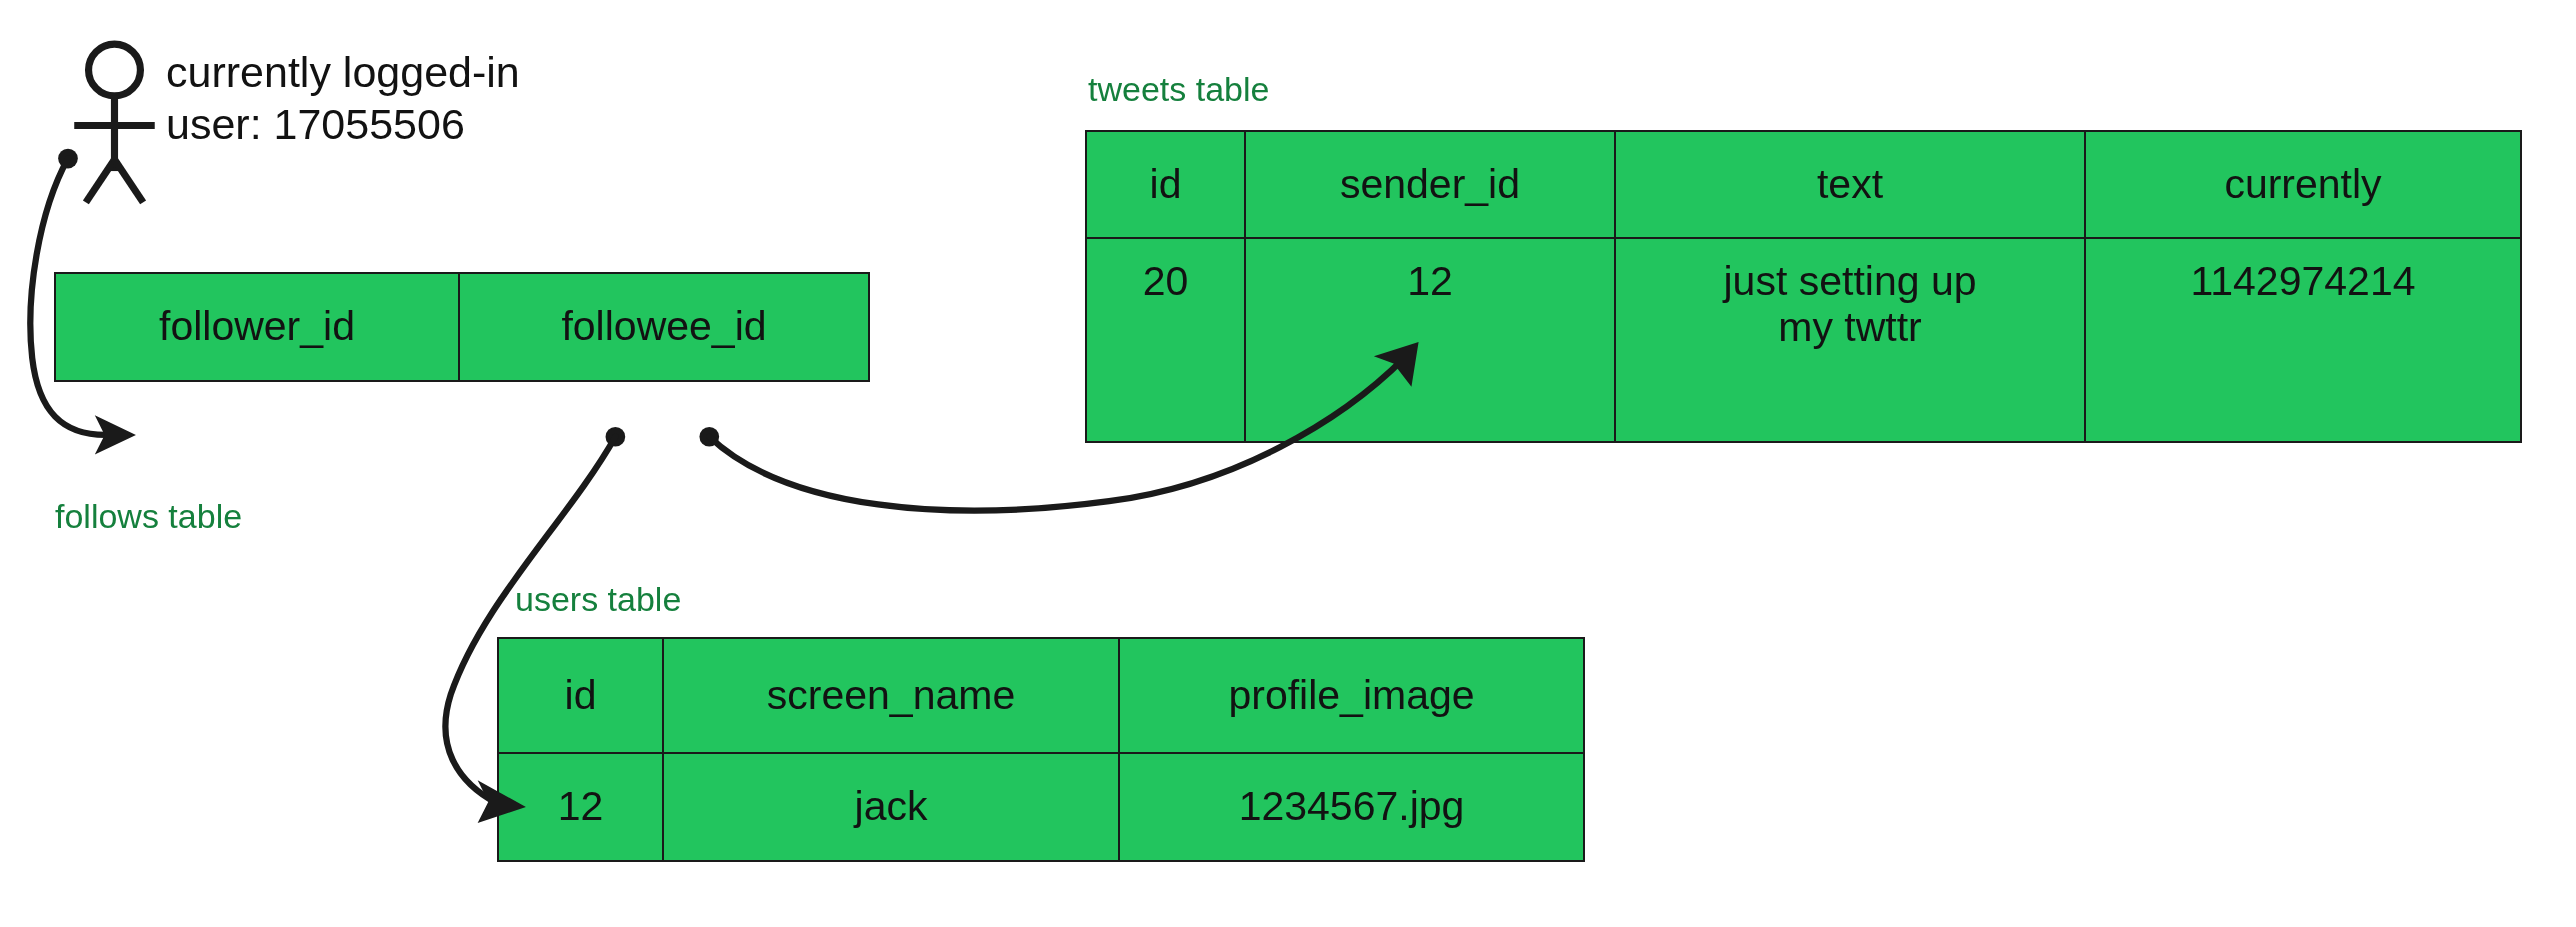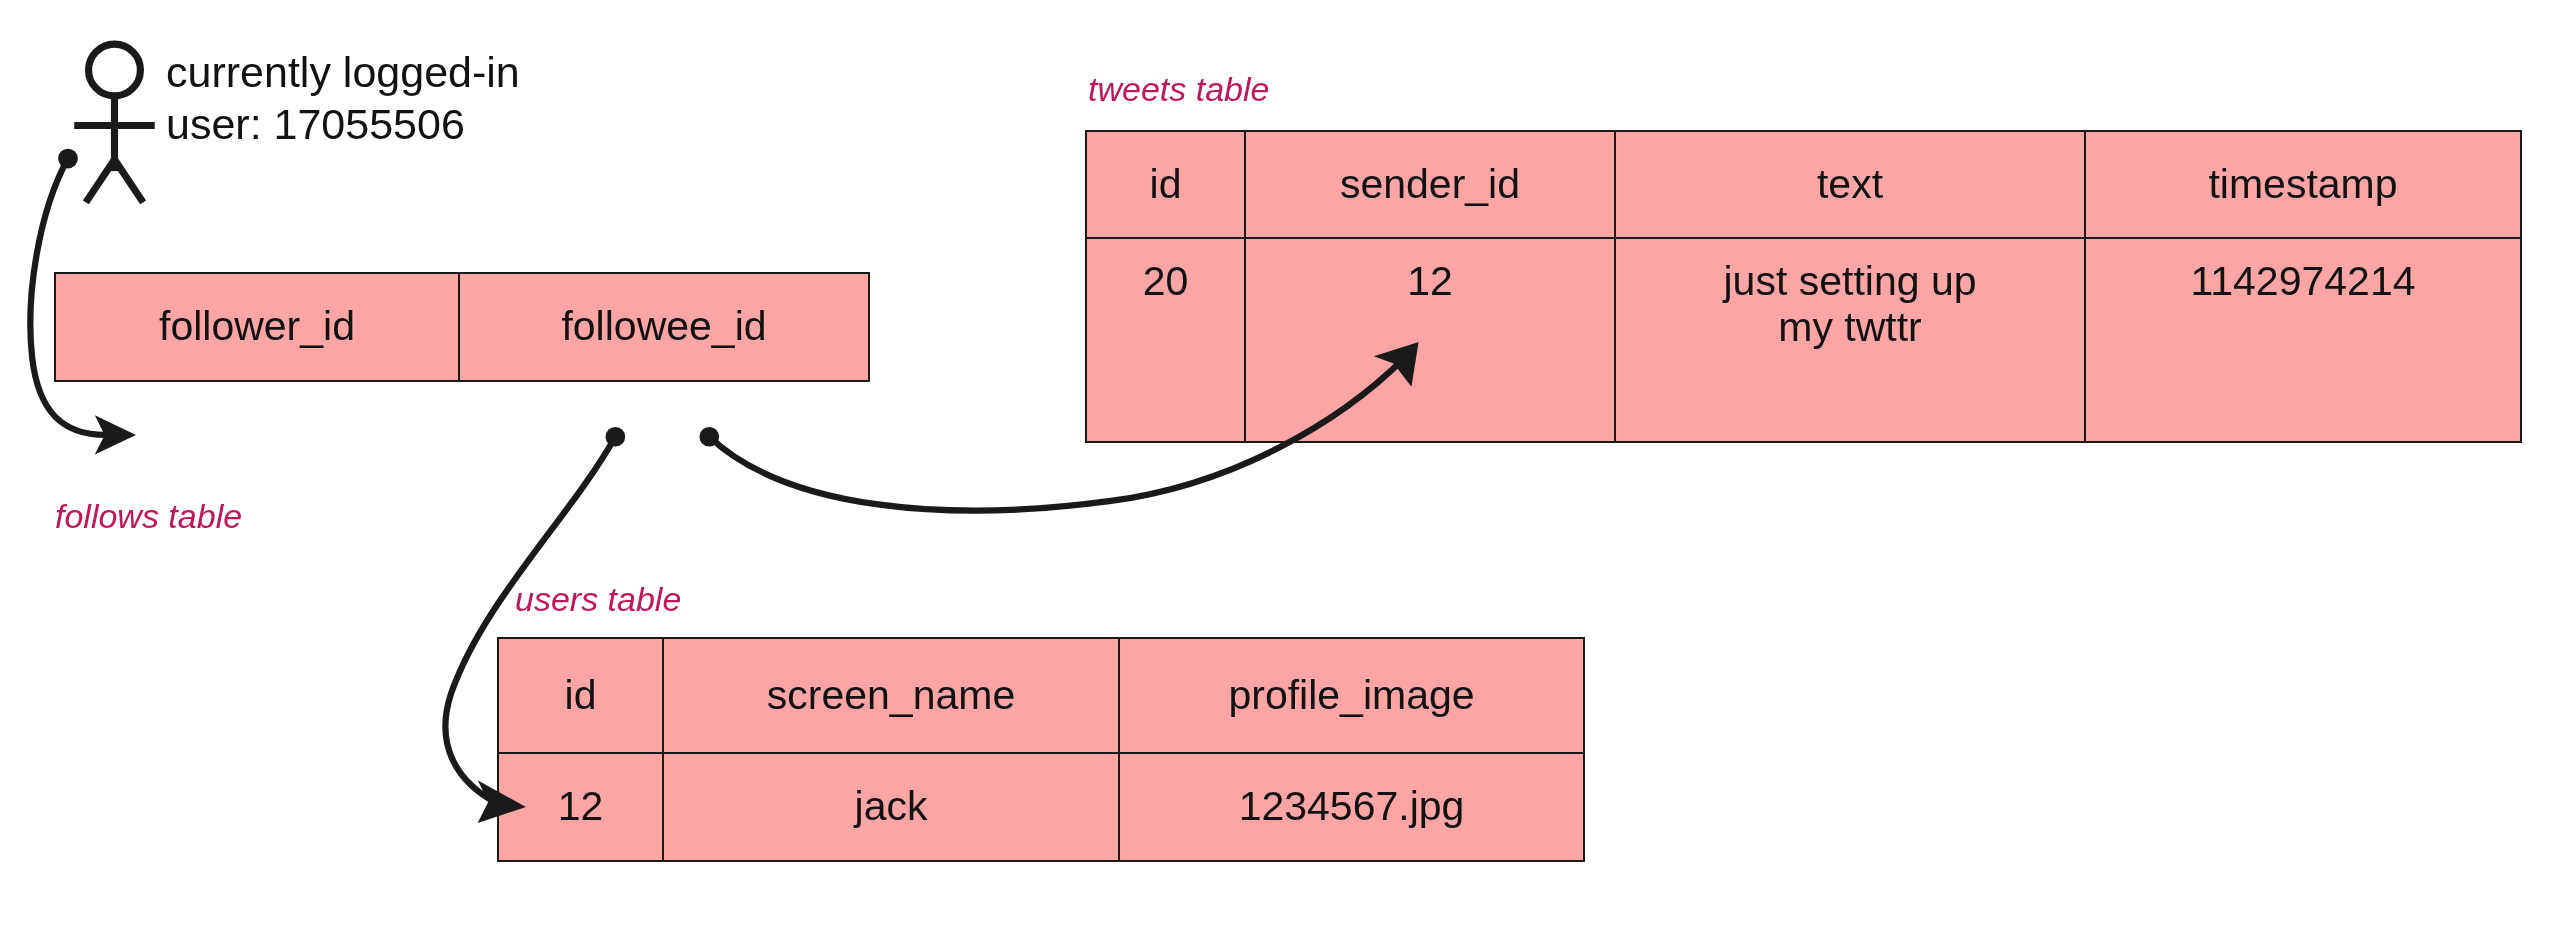--- a/index.html
+++ b/index.html
@@ -19,42 +19,41 @@
     background: #ffffff;
     overflow: hidden;
     padding-left: 32px;
   }
 
   
   .db-table {
     position: absolute;
     border-collapse: collapse;
     table-layout: fixed;
-    background: #fca5a5;
+    background: #22c55e;
   }
   .db-table td {
     border: 2.7px solid #1a1a1a;
     text-align: center;
     vertical-align: middle;
     font-family: "Liberation Sans", sans-serif;
     font-size: 41px;
     font-weight: 400;
     color: #121212;
     padding: 0 5.4px;
     line-height: 1.12;
   }
   .db-table td.hdr { font-size: 41px; }
 
   
   .caption {
     position: absolute;
     font-family: "Liberation Sans", sans-serif;
-    font-style: italic;
     font-size: 34px;
-    color: #be185d;
+    color: #15803d;
     white-space: nowrap;
     text-align: right;
   }
 
   
   .figure-label {
     position: absolute;
     font-family: "Liberation Sans", sans-serif;
     font-size: 43px;
     line-height: 1.2;
@@ -116,21 +115,21 @@
       <col style="width:159px">
         <col style="width:370px">
       <col style="width:470px">
         <col style="width:436px">
     </colgroup>
     <tbody>
       <tr>
         <td class="hdr" style="height:105px">id</td>
         <td class="hdr">sender_id</td>
         <td class="hdr">text</td>
-        <td class="hdr">timestamp</td>
+        <td class="hdr">currently</td>
       </tr>
       <tr>
         <td style="height:182px; vertical-align:top; padding-top:19.7px;">20</td>
         <td style="vertical-align:top; padding-top:19.7px;">12</td>
         <td style="vertical-align:top; padding-top:19.7px; white-space:pre-line;margin-top:48px;">just setting up
 my twttr</td>
         <td style="vertical-align:top; padding-top:19.7px;">1142974214</td>
       </tr>
     </tbody>
   </table>

